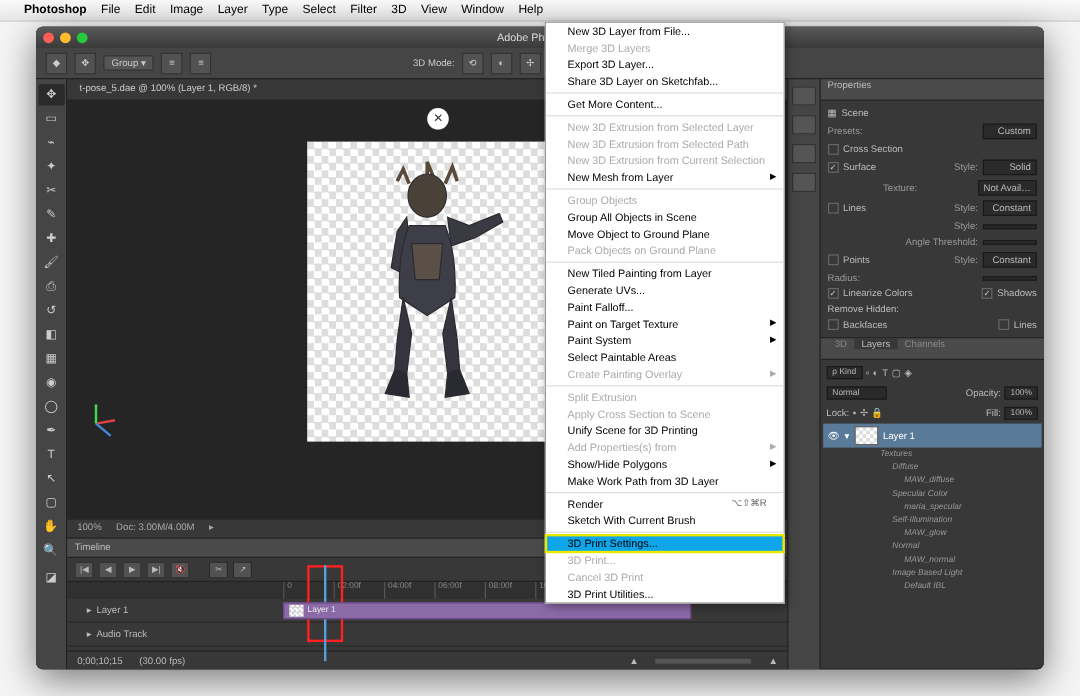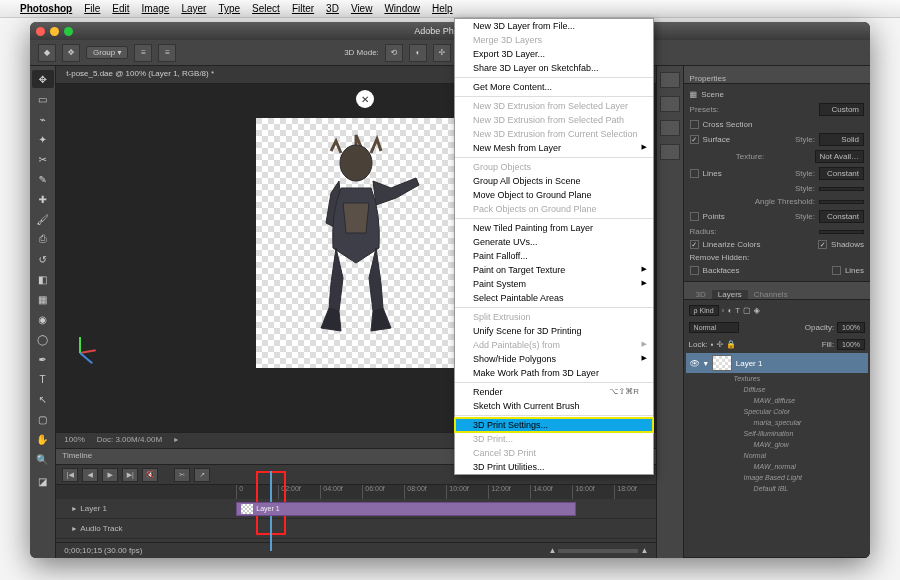--- a/index.html
+++ b/index.html
@@ -1,21 +1,21 @@
 <!DOCTYPE html>
 <html><head>
 <meta charset="utf-8">
 <style>
 * { margin: 0; padding: 0; box-sizing: border-box; font-family: -apple-system, "Lucida Grande", sans-serif; }
 body { width: 900px; height: 580px; background: #f5f5f5; overflow: hidden; position: relative; }
 
 
 .mac-menubar { height: 18px; background: linear-gradient(#fafafa,#e8e8e8); display: flex; align-items: center; padding: 0 8px; font-size: 10px; gap: 12px; border-bottom: 1px solid #ccc; }
 .mac-menubar .apple { font-size: 11px; }
-.mac-menubar span { cursor: default; text-decoration: underline; }
+.mac-menubar span { cursor: default; }
 .mac-menubar .app-name { font-weight: bold; }
 
 
 .app-window { position: absolute; top: 22px; left: 30px; right: 30px; bottom: 22px; background: #383838; border-radius: 6px; box-shadow: 0 8px 30px rgba(0,0,0,0.5); overflow: hidden; display: flex; flex-direction: column; }
 
 
 .titlebar { height: 18px; background: linear-gradient(#5a5a5a,#3a3a3a); display: flex; align-items: center; justify-content: center; font-size: 9px; color: #ddd; position: relative; }
 .titlebar .traffic { position: absolute; left: 6px; display: flex; gap: 5px; }
 .titlebar .traffic div { width: 9px; height: 9px; border-radius: 50%; }
 .tr-red { background: #ff5f56; } .tr-yellow { background: #ffbd2e; } .tr-green { background: #27c93f; }
@@ -54,26 +54,26 @@
 .tl-btn { width: 16px; height: 14px; background: #525252; border: 1px solid #2a2a2a; display: flex; align-items: center; justify-content: center; font-size: 7px; }
 .timeline-ruler { height: 14px; background: #303030; display: flex; padding-left: 180px; font-size: 7px; color: #888; position: relative; }
 .timeline-ruler span { width: 42px; border-left: 1px solid #555; padding-left: 2px; }
 .playhead { position: absolute; top: -14px; width: 2px; height: 80px; background: #5a9fd4; }
 .red-box { position: absolute; border: 2px solid #ff2020; width: 30px; height: 64px; top: -14px; }
 .timeline-tracks { flex: 1; }
 .tl-track { height: 20px; display: flex; align-items: center; border-bottom: 1px solid #2a2a2a; }
 .tl-track-label { width: 180px; padding-left: 16px; display: flex; align-items: center; gap: 4px; }
 .tl-track-content { flex: 1; height: 16px; position: relative; }
 .tl-clip { position: absolute; height: 14px; background: #8b6aa8; border: 1px solid #6a4a88; top: 1px; font-size: 7px; padding: 1px 4px; color: #eee; display: flex; align-items: center; gap: 3px; }
-.timeline-footer { height: 16px; display: flex; align-items: center; padding: 0 8px; gap: 2px; border-top: 1px solid #222; }
+.timeline-footer { height: 16px; display: flex; align-items: center; padding: 0 8px; gap: 14px; border-top: 1px solid #222; }
 
 
 .right-col { width: 200px; background: #383838; border-left: 1px solid #222; display: flex; flex-direction: column; font-size: 8px; color: #bbb; }
 .panel { border-bottom: 1px solid #222; }
-.panel-tabs { height: 18px; background: #4a4a4a; display: flex; align-items: flex-end; padding: 0 6px; border-bottom: 1px solid #222; font-size: 8px; }
+.panel-tabs { height: 18px; background: #4a4a4a; display: flex; align-items: flex-start; padding: 0 6px; border-bottom: 1px solid #222; font-size: 8px; }
 .panel-body { padding: 4px 6px; }
 .prop-row { display: flex; align-items: center; padding: 2px 0; gap: 4px; }
 .prop-row .lbl { flex: 1; color: #999; }
 .prop-row .val { background: #2a2a2a; padding: 1px 4px; min-width: 45px; text-align: right; border: 1px solid #1a1a1a; }
 .checkbox { width: 9px; height: 9px; border: 1px solid #666; display: inline-flex; align-items: center; justify-content: center; font-size: 7px; }
 .checkbox.checked::after { content: "✓"; color: #ccc; }
 
 
 .layers-body { padding: 2px; }
 .layers-controls { display: flex; gap: 3px; padding: 3px; align-items: center; }
@@ -132,24 +132,26 @@
     <div class="mi">Group All Objects in Scene</div>
     <div class="mi">Move Object to Ground Plane</div>
     <div class="mi disabled">Pack Objects on Ground Plane</div>
     <div class="sep"></div>
     <div class="mi">New Tiled Painting from Layer</div>
     <div class="mi">Generate UVs...</div>
     <div class="mi">Paint Falloff...</div>
     <div class="mi sub">Paint on Target Texture</div>
     <div class="mi sub">Paint System</div>
     <div class="mi">Select Paintable Areas</div>
+    <div class="mi disabled sub">Create Painting Overlay</div>
     <div class="sep"></div>
     <div class="mi disabled">Split Extrusion</div>
+    <div class="mi disabled">Apply Cross Section to Scene</div>
     <div class="mi">Unify Scene for 3D Printing</div>
-    <div class="mi disabled sub">Add Paintable(s) from</div>
+    <div class="mi disabled sub">Add Properties(s) from</div>
     <div class="mi sub">Show/Hide Polygons</div>
     <div class="mi">Make Work Path from 3D Layer</div>
     <div class="sep"></div>
     <div class="mi">Render<span class="shortcut">⌥⇧⌘R</span></div>
     <div class="mi">Sketch With Current Brush</div>
     <div class="sep"></div>
     <div class="mi highlighted">3D Print Settings...</div>
     <div class="mi disabled">3D Print...</div>
     <div class="mi disabled">Cancel 3D Print</div>
     <div class="mi">3D Print Utilities...</div>

